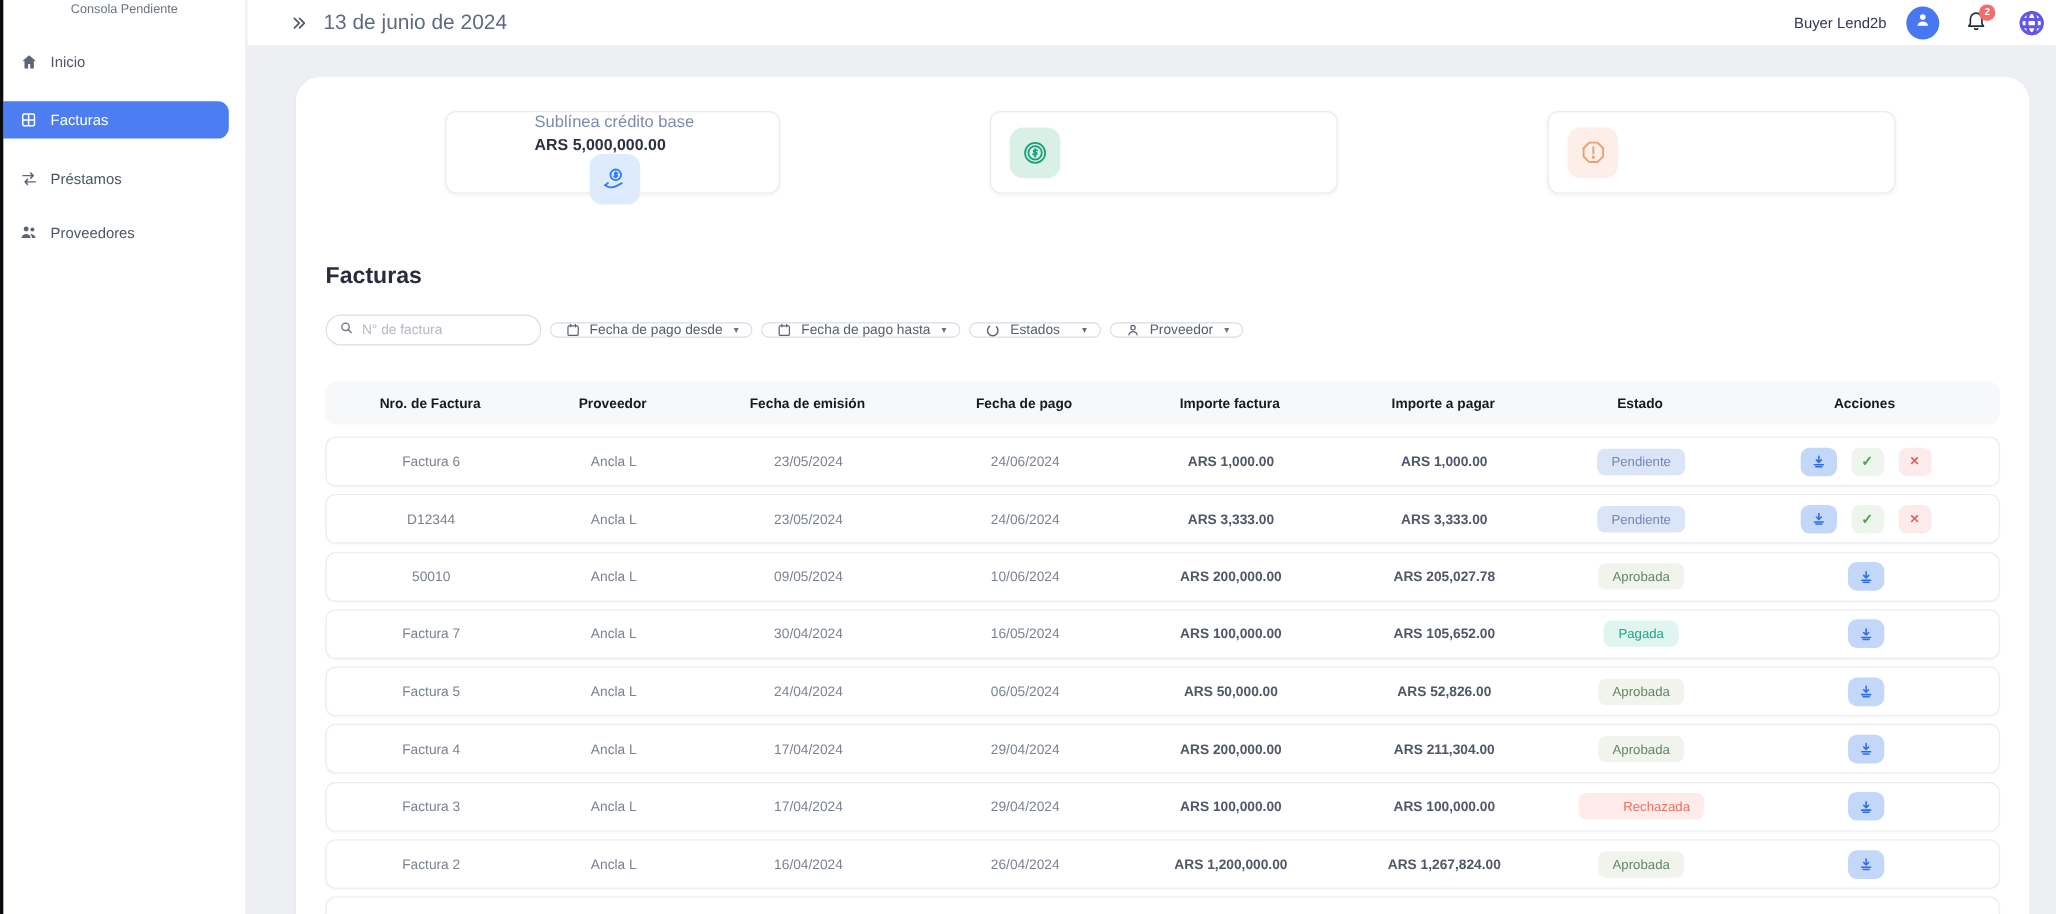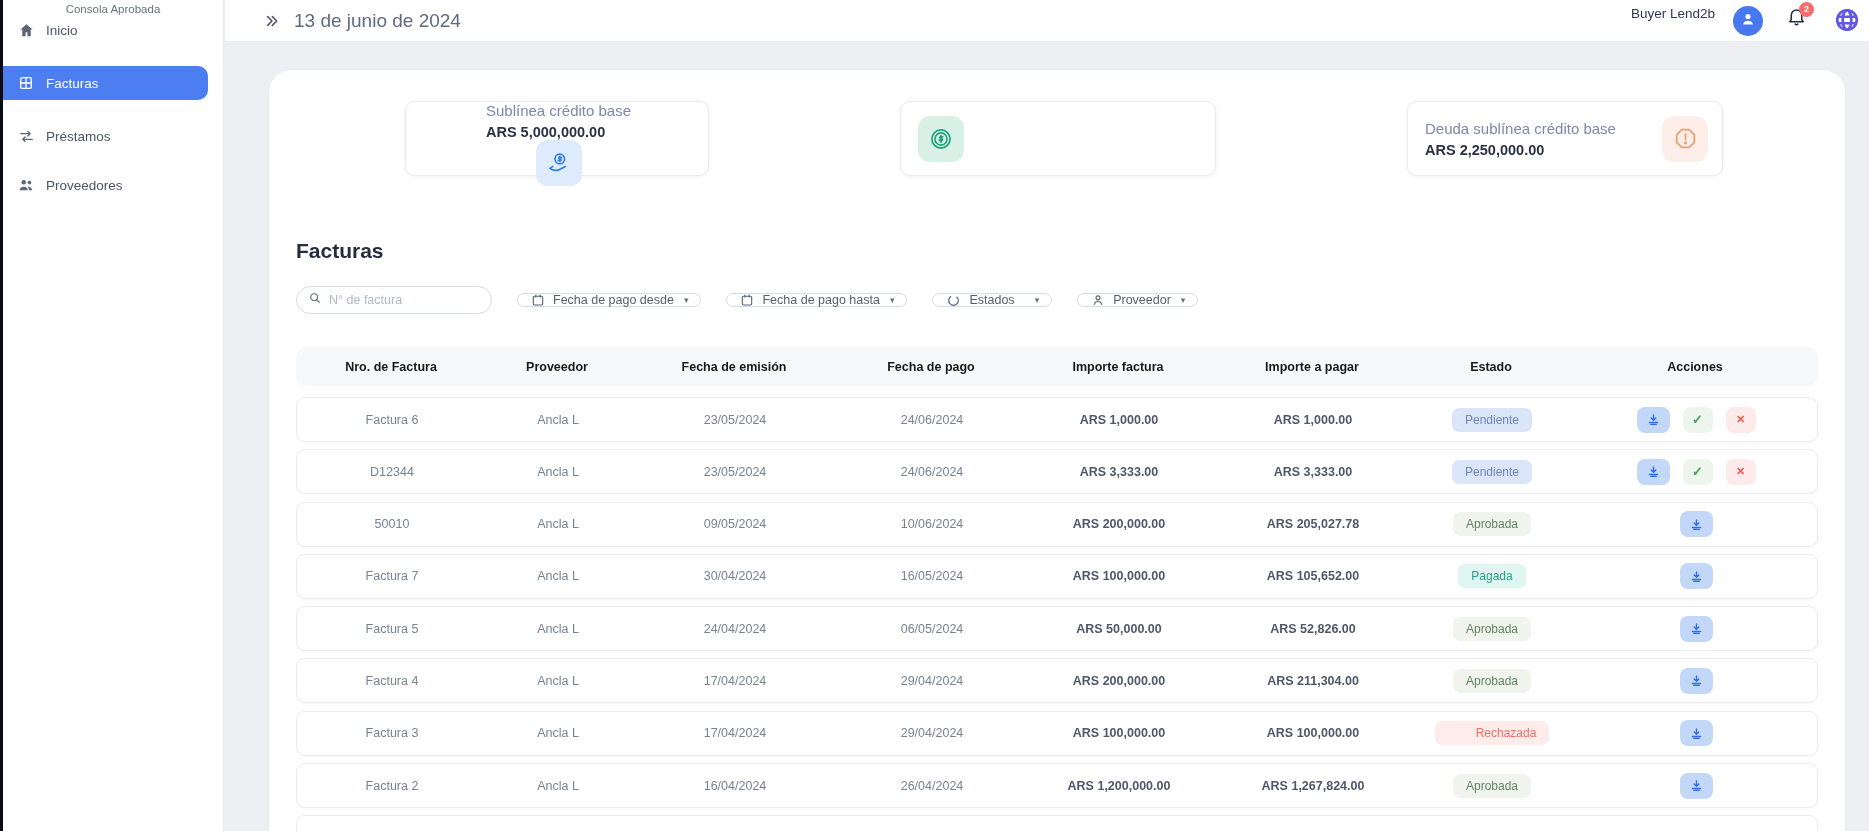--- a/index.html
+++ b/index.html
@@ -15,42 +15,42 @@
   
   .sidebar {
     position:absolute; left:3px; top:0; width:221px; height:100%;
     background:#fff; border-right:1px solid #e8eaee; z-index:40;
   }
   .logo { text-align:center; margin-top:6px; font-size:27px; font-weight:700; letter-spacing:-0.5px; }
   .lg-blue { color:#4673ee; }
   .lg-dark { color:#1b1c33; }
   .lg-b { text-shadow:3px 0 0 #cb2ad0; }
   .tagline { text-align:center; font-size:11.5px; color:#6a7180; margin-top:3px; }
-  .nav { margin-top:2px; }
+  .nav { margin-top:28px; }
   .nav-item {
     height:26px; display:flex; align-items:center; gap:11px;
     padding-left:14px; cursor:pointer; color:#4b5563; font-size:13.5px;
   }
   .nav-item + .nav-item { margin-top:23px; }
   .nav-ic { width:18px; height:18px; display:flex; align-items:center; justify-content:center; color:#5d6576; flex:0 0 18px; }
   .nav-item.active {
     height:34px; margin-right:15px; border-radius:0 10px 10px 0;
     background:#4c7df1; color:#fff; font-weight:500;
   }
   .nav-item.active .nav-ic { color:#fff; }
 
   
   .topbar {
     position:absolute; left:225px; top:0; right:0; height:42px;
     background:#fff; border-bottom:1px solid #edeef2;
     display:flex; align-items:center; padding:0 8px 0 37px; z-index:30;
   }
   .expand-btn { width:20px; height:20px; color:#4f5869; display:flex; align-items:center; justify-content:center; cursor:pointer; }
   .topbar-date { font-size:19px; color:#5f6a80; margin-left:12px; }
-  .top-right { margin-left:auto; display:flex; }
+  .top-right { margin-left:auto; display:flex; align-items:center; }
   .user-name { font-size:13.5px; font-weight:500; color:#2f3750; margin-right:18px; }
   .avatar {
     width:30px; height:30px; border-radius:50%; background:#4878f0;
     display:flex; align-items:center; justify-content:center; cursor:pointer; margin-right:20px;
   }
   .bell-wrap { position:relative; width:26px; height:26px; display:flex; align-items:center; justify-content:center; cursor:pointer; margin-right:24px; }
   .bell-badge {
     position:absolute; top:-4px; right:-5px; min-width:15px; height:15px; border-radius:50%;
     background:#f36d6d; color:#fff; font-size:9px; font-weight:700;
     display:flex; align-items:center; justify-content:center;
@@ -73,21 +73,21 @@
   }
   .stat-card.w1 { width:304px;flex-direction:column; } .stat-card.w2 { width:316px; } .stat-card.w3 { width:316px; }
   .stat-text { flex:1; min-width:0; }
   .stat-title { font-size:15px; color:#7e88ab; white-space:nowrap; }
   .stat-value { font-size:14.5px; font-weight:700; color:#2a3142; margin-top:5px; }
   .stat-ic { width:46px; height:46px; border-radius:12px; display:flex; align-items:center; justify-content:center; flex:0 0 46px; }
 
   .page-title { font-size:21px; font-weight:700; color:#272d3e; margin-top:63px; }
 
   
-  .filters { display:flex; align-items:center; gap:25px; margin-top:23px; }
+  .filters { display:flex; align-items:center; gap:8px; margin-top:23px; }
   .pill-input {
     width:196px; height:28px; border:1px solid #d8dce3; border-radius:14px;
     display:flex; align-items:center; padding:0 10px 0 11px; gap:7px; background:#fff;
   }
   .pill-input input {
     border:none; outline:none; width:100%; font-size:12.5px; color:#3c4354;
     font-family:"Liberation Sans", sans-serif; background:transparent;
   }
   .pill-input input::placeholder { color:#b2b9c5; }
   .fbtn {
@@ -134,21 +134,21 @@
   .abtn.ok  { background:#edf5ed; color:#43a45c; width:30px; font-size:13px; font-weight:700; }
   .abtn.rej { background:#fdeaea; color:#ef5b52; width:30px; font-size:11px; font-weight:700; }
   .trow.partial { margin-bottom:0; }
 </style>
 </head>
 <body>
 
 <div class="edge-strip"></div>
 
 <aside class="sidebar">
-  <div class="tagline">Consola Aprobada</div>
+  <div class="tagline">Consola Pendiente</div>
   <nav class="nav">
     <div class="nav-item">
       <span class="nav-ic">
         <svg width="17" height="17" viewBox="0 0 24 24">
             <path d="M12 3 3.4 10.6H6v9.6h4.7v-5.7h2.6v5.7H18v-9.6h2.6z" fill="currentColor"></path>
           </svg>
       </span>
       <span>Inicio</span>
     </div>
     <div class="nav-item active">
@@ -240,24 +240,20 @@
     <div class="stat-card w2">
       <div class="stat-ic" style="background:#d9f0e6;color:#18a078;">
         <svg width="26" height="26" viewBox="0 0 24 24" fill="none" stroke="currentColor" stroke-width="1.5">
             <circle cx="12" cy="12" r="8.4"></circle>
             <circle cx="12" cy="12" r="5.6"></circle>
             <path d="M12 8.8v6.4M13.7 10c-1.9-1.1-3.6.1-2.4 1.3 1.2 1.1 2.9.3 1.7 1.8-.7.9-2.1.6-2.7-.1" stroke-linecap="round"></path>
           </svg>
       </div>
     </div>
     <div class="stat-card w3">
-      <div class="stat-text">
-        <div class="stat-title">Deuda sublínea crédito base</div>
-        <div class="stat-value">ARS 2,250,000.00</div>
-      </div>
       <div class="stat-ic" style="background:#fdeee9;color:#e9a273;">
         <svg width="25" height="25" viewBox="0 0 24 24" fill="none" stroke="currentColor" stroke-width="1.7" stroke-linecap="round" stroke-linejoin="round">
             <polygon points="8.4 3.5 15.6 3.5 20.5 8.4 20.5 15.6 15.6 20.5 8.4 20.5 3.5 15.6 3.5 8.4"></polygon>
             <path d="M12 7.6v5.4"></path>
             <circle cx="12" cy="16.2" r="0.6" fill="currentColor"></circle>
           </svg>
       </div>
     </div>
   </div>
 

